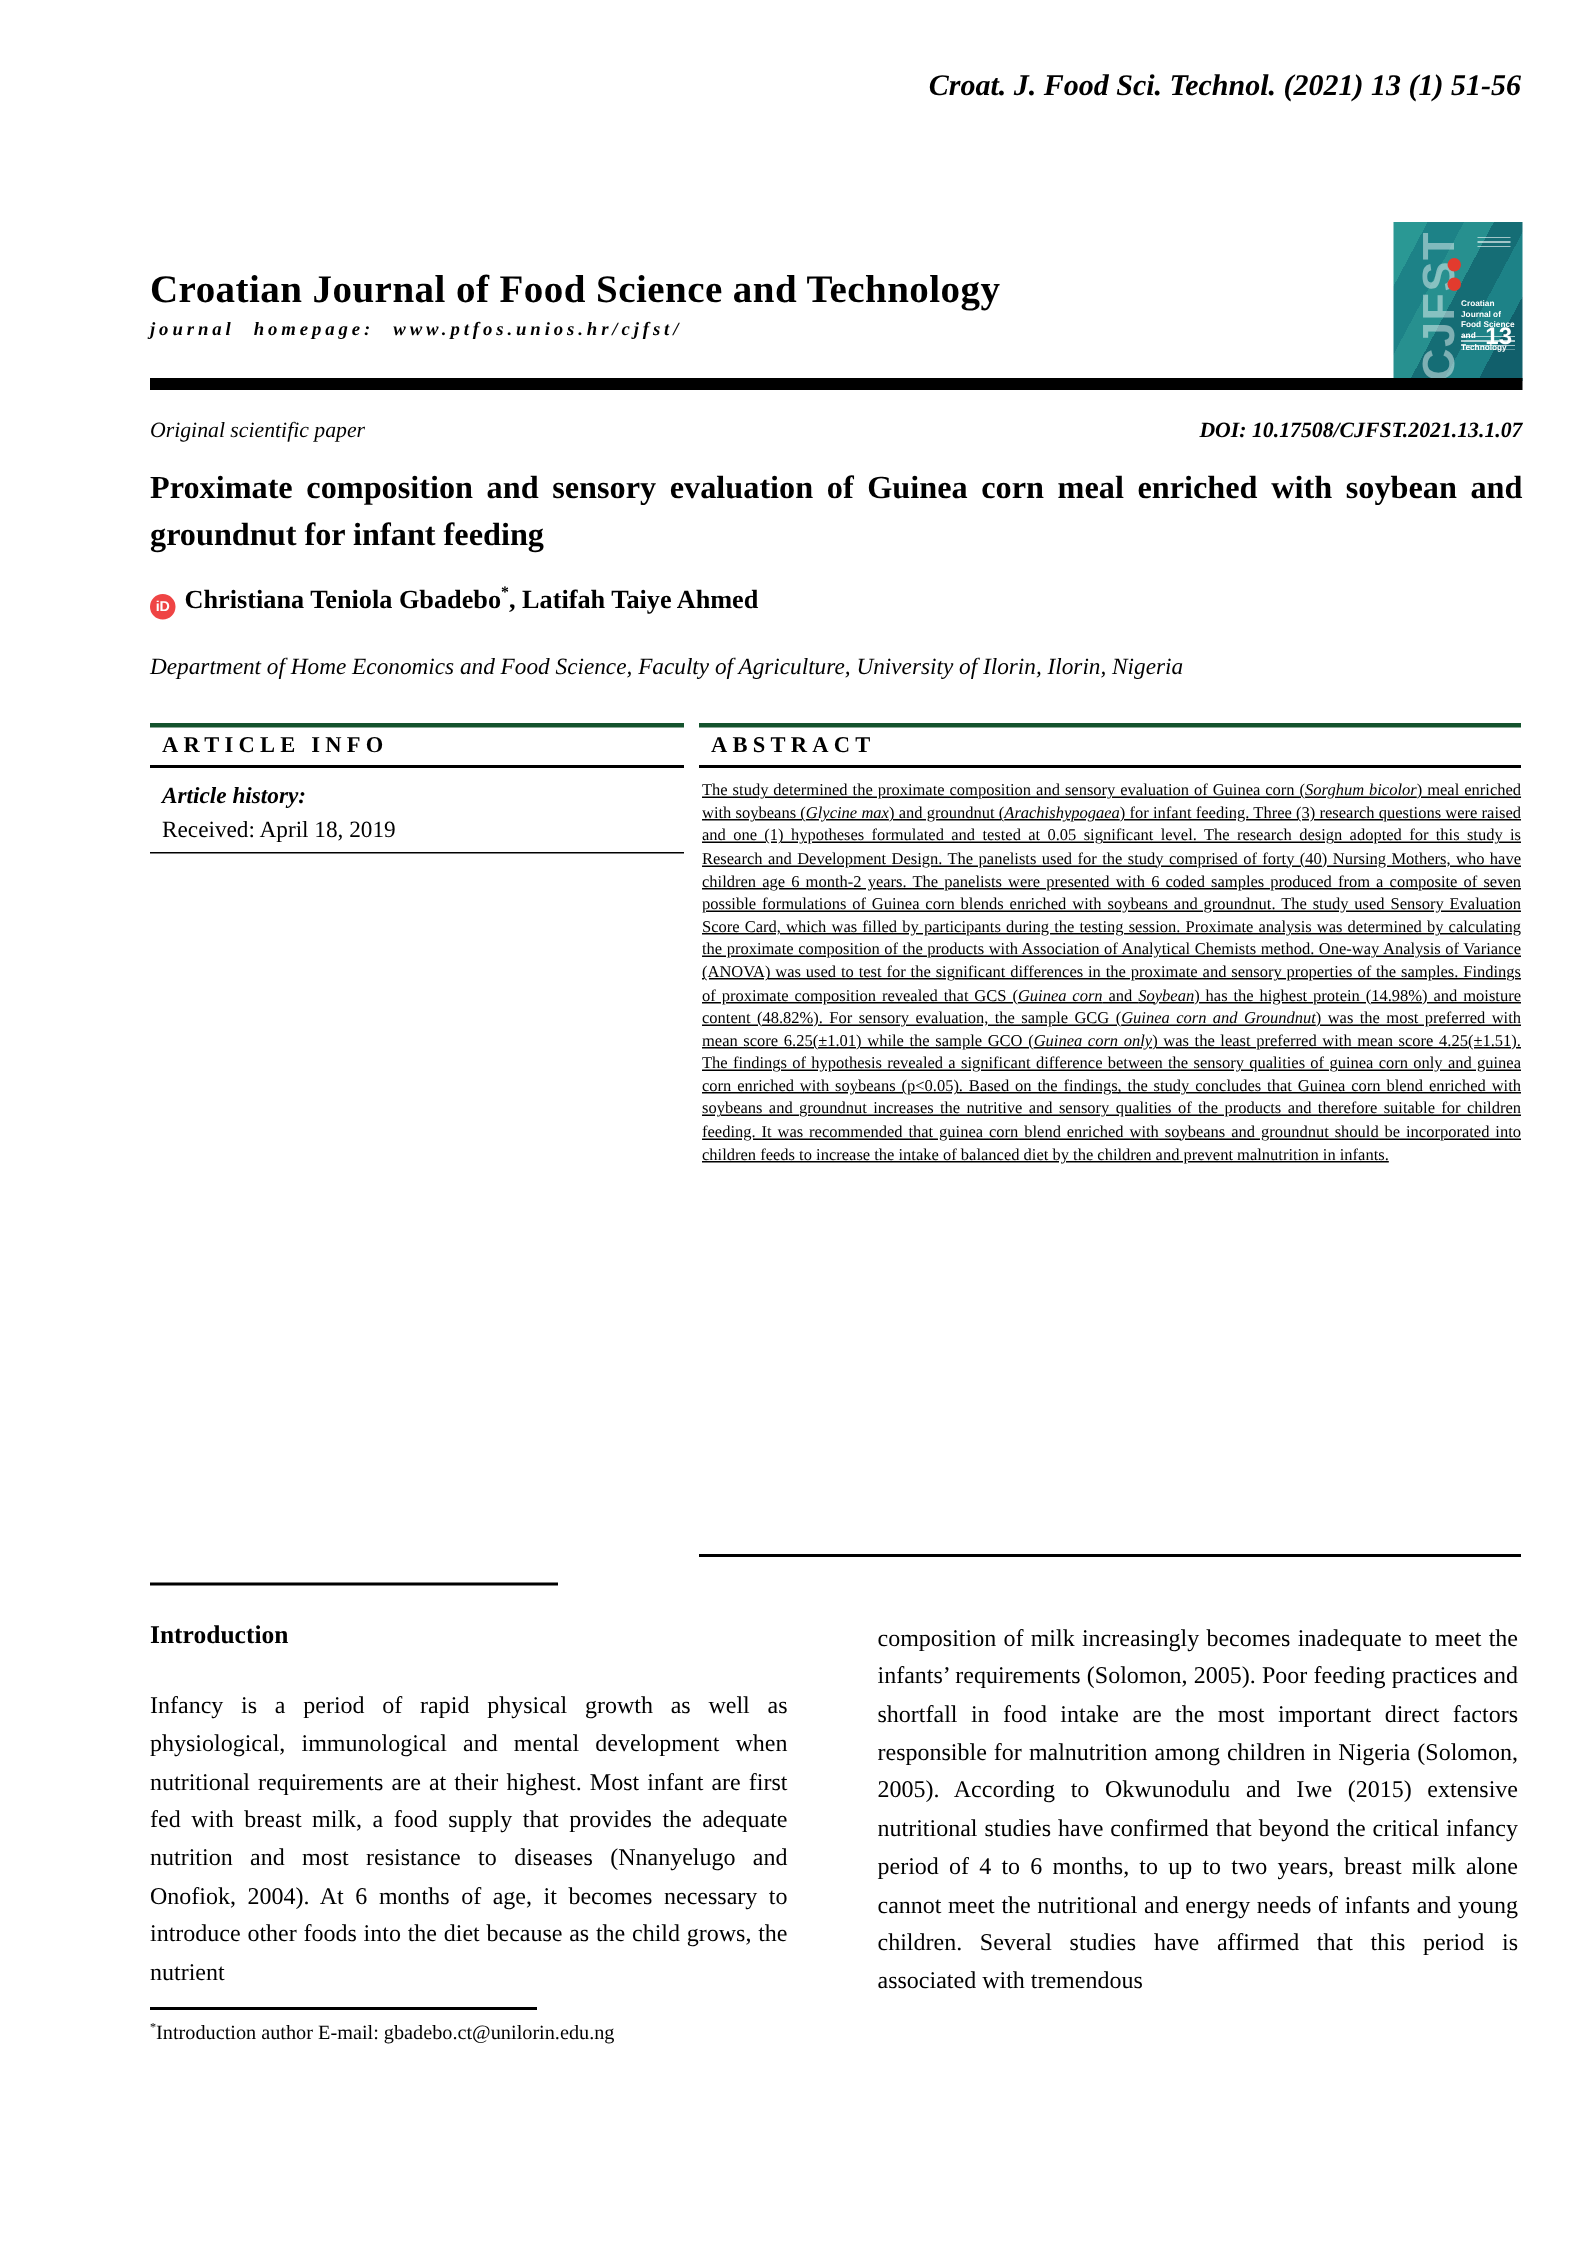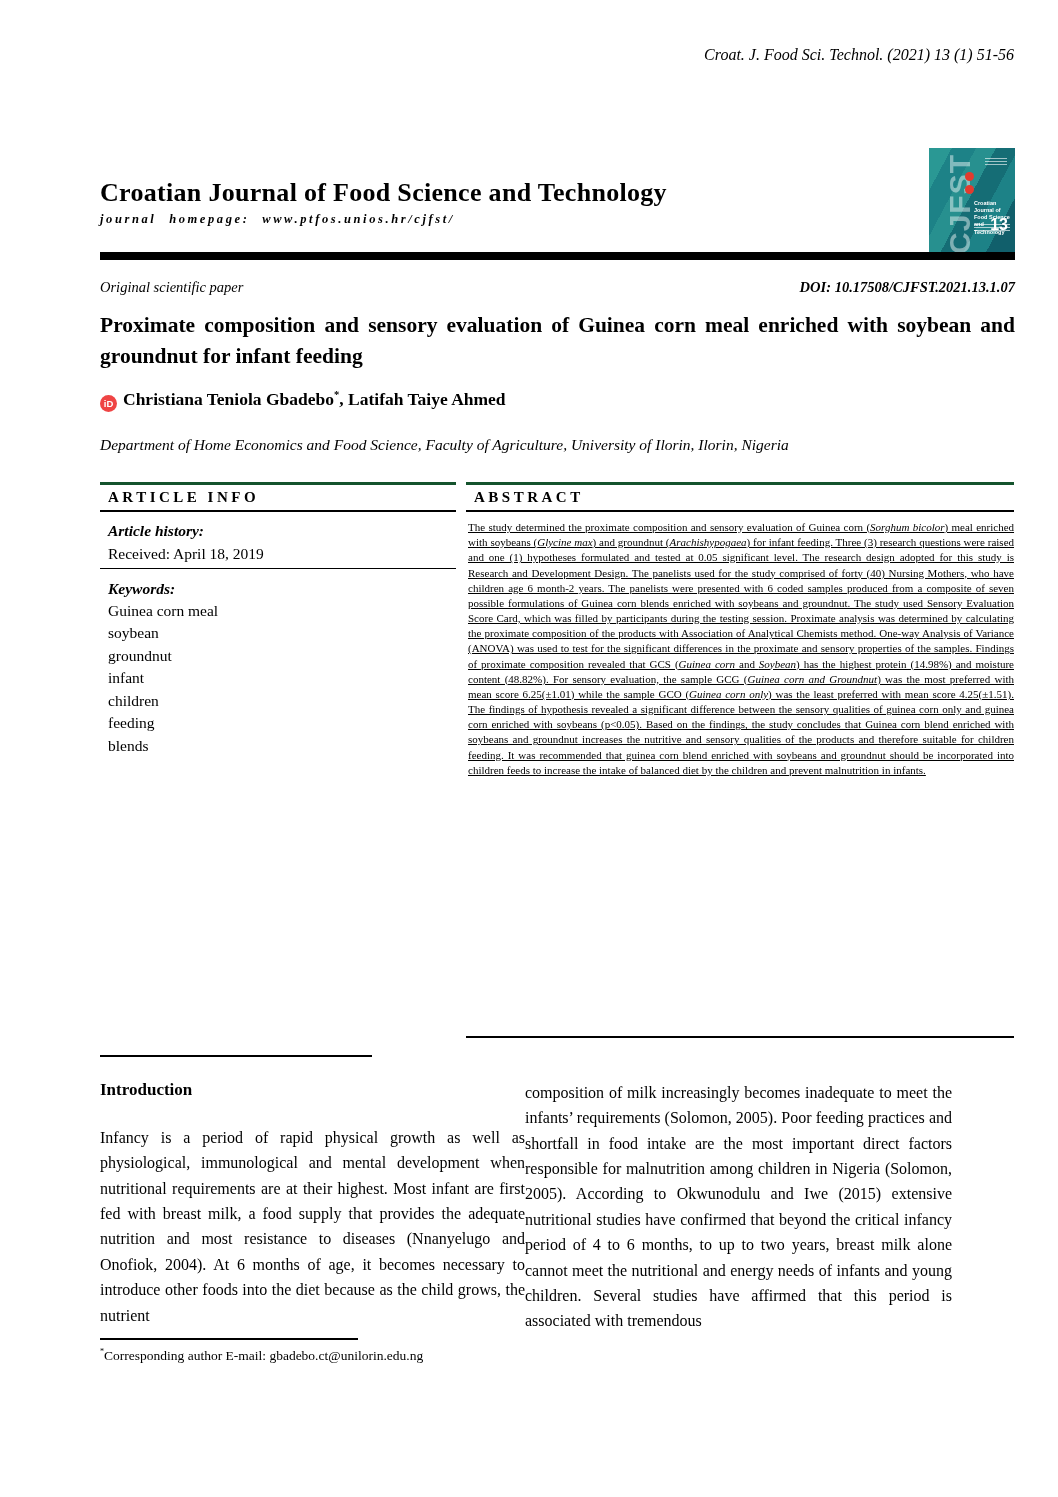--- a/index.html
+++ b/index.html
@@ -1,19 +1,19 @@
 <!DOCTYPE html>
 <html><head>
 <meta charset="utf-8">
 <style>
   html,body{margin:0;padding:0;background:#ffffff;}
   .page{position:relative;width:1058px;height:1497px;background:#ffffff;overflow:hidden;
         font-family:"Liberation Serif","DejaVu Serif",serif;color:#000;}
 
-  .citation{position:absolute;top:46px;right:44px;font-style:italic;font-weight:normal;font-size:16px;}
+  .citation{position:absolute;top:46px;right:44px;font-style:italic;font-weight:bold;font-size:20px;}
 
   .journal-block{position:absolute;top:178px;left:100px;}
   .journal-name{font-size:26px;font-weight:bold;letter-spacing:0.3px;}
   .journal-homepage{margin-top:4px;font-size:12.5px;font-weight:bold;font-style:italic;
                     letter-spacing:2.6px;word-spacing:7px;}
 
   
   .cover{position:absolute;top:148px;right:43px;width:86px;height:106px;overflow:hidden;
          background:linear-gradient(118deg,#2a9894 0%,#2a9894 16%,#1d8287 16%,#1d8287 33%,
                     #27908f 33%,#27908f 47%,#156d75 47%,#156d75 63%,#1d8287 63%,#1d8287 79%,#115f6b 79%);}
@@ -56,21 +56,21 @@
   .abs-col::after{content:"";position:absolute;left:0;right:0;bottom:0;border-top:2px solid #000;}
   .info-rule{position:absolute;left:0;bottom:0;width:272px;border-top:2px solid #000;}
   .col-header{border-top:3px solid #14532d;border-bottom:2px solid #000;padding:4px 0 4px 8px;
               font-size:15px;font-weight:bold;letter-spacing:3.5px;}
   .history{border-bottom:1.5px solid #000;padding:7px 0 2px 8px;font-size:15.5px;line-height:1.5;}
   .kw{padding:9px 0 0 8px;font-size:15.5px;line-height:1.45;}
   .ital-bold{font-style:italic;font-weight:bold;}
   .abs-text{padding:8px 0 0 2px;font-size:11px;line-height:1.38;text-align:justify;text-decoration:underline;}
 
   .intro-grid{position:absolute;top:1080px;left:100px;width:912px;display:grid;
-              grid-template-columns:425px 427px;}
+              grid-template-columns:425px 427px;column-gap:60px;}
   .intro-grid h2{margin:0 0 25px 0;font-size:17px;font-weight:bold;}
   .intro-grid p{margin:0;font-size:16px;line-height:1.585;text-align:justify;}
 
   .footnote{position:absolute;top:1338px;left:100px;font-size:13.5px;}
   .fn-rule{width:258px;border-top:2px solid #000;margin-bottom:7px;}
   .footnote sup{font-size:60%;}
 </style>
 </head>
 <body>
 
@@ -106,48 +106,36 @@
 
   <div class="affiliation">Department of Home Economics and Food Science, Faculty of Agriculture, University of Ilorin, Ilorin, Nigeria</div>
 
   <div class="two-col">
     <div class="info-col">
       <div class="col-header">ARTICLE INFO</div>
       <div class="history">
         <div class="ital-bold">Article history:</div>
         <div>Received: April 18, 2019</div>
       </div>
-      <div class="kw">
-        <div class="ital-bold">Keywords:</div>
-        <div>
-            <div>Guinea corn meal</div>
-            <div>soybean</div>
-            <div>groundnut</div>
-            <div>infant</div>
-            <div>children</div>
-            <div>feeding</div>
-            <div>blends</div>
-          </div>
-      </div>
       <div class="info-rule"></div>
     </div>
     <div class="abs-col">
       <div class="col-header">ABSTRACT</div>
       <div class="abs-text"><span>The study determined the proximate composition and sensory evaluation of Guinea corn (</span><span style="font-style: italic;">Sorghum bicolor</span><span>) meal enriched with soybeans (</span><span style="font-style: italic;">Glycine max</span><span>) and groundnut (</span><span style="font-style: italic;">Arachishypogaea</span><span>) for infant feeding. Three (3) research questions were raised and one (1) hypotheses formulated and tested at 0.05 significant level. The research design adopted for this study is Research and Development Design. The panelists used for the study comprised of forty (40) Nursing Mothers, who have children age 6 month-2 years. The panelists were presented with 6 coded samples produced from a composite of seven possible formulations of Guinea corn blends enriched with soybeans and groundnut. The study used Sensory Evaluation Score Card, which was filled by participants during the testing session. Proximate analysis was determined by calculating the proximate composition of the products with Association of Analytical Chemists method. One-way Analysis of Variance (ANOVA) was used to test for the significant differences in the proximate and sensory properties of the samples. Findings of proximate composition revealed that GCS (</span><span style="font-style: italic;">Guinea corn</span><span> and </span><span style="font-style: italic;">Soybean</span><span>) has the highest protein (14.98%) and moisture content (48.82%). For sensory evaluation, the sample GCG (</span><span style="font-style: italic;">Guinea corn and Groundnut</span><span>) was the most preferred with mean score 6.25(±1.01) while the sample GCO (</span><span style="font-style: italic;">Guinea corn only</span><span>) was the least preferred with mean score 4.25(±1.51). The findings of hypothesis revealed a significant difference between the sensory qualities of guinea corn only and guinea corn enriched with soybeans (p&lt;0.05). Based on the findings, the study concludes that Guinea corn blend enriched with soybeans and groundnut increases the nutritive and sensory qualities of the products and therefore suitable for children feeding. It was recommended that guinea corn blend enriched with soybeans and groundnut should be incorporated into children feeds to increase the intake of balanced diet by the children and prevent malnutrition in infants.</span></div>
     </div>
   </div>
 
   <div class="intro-grid">
     <div>
       <h2>Introduction</h2>
       <p>Infancy is a period of rapid physical growth as well as physiological, immunological and mental development when nutritional requirements are at their highest. Most infant are first fed with breast milk, a food supply that provides the adequate nutrition and most resistance to diseases (Nnanyelugo and Onofiok, 2004). At 6 months of age, it becomes necessary to introduce other foods into the diet because as the child grows, the nutrient</p>
     </div>
     <div>
       <p>composition of milk increasingly becomes inadequate to meet the infants’ requirements (Solomon, 2005). Poor feeding practices and shortfall in food intake are the most important direct factors responsible for malnutrition among children in Nigeria (Solomon, 2005). According to Okwunodulu and Iwe (2015) extensive nutritional studies have confirmed that beyond the critical infancy period of 4 to 6 months, to up to two years, breast milk alone cannot meet the nutritional and energy needs of infants and young children. Several studies have affirmed that this period is associated with tremendous</p>
     </div>
   </div>
 
   <div class="footnote">
     <div class="fn-rule"></div>
-    <div><sup>*</sup><span>Corresponding author E-mail: gbadebo.ct@unilorin.edu.ng</span></div>
+    <div><sup>*</sup><span>Introduction author E-mail: gbadebo.ct@unilorin.edu.ng</span></div>
   </div>
 
 </div>
 
 </body></html>

